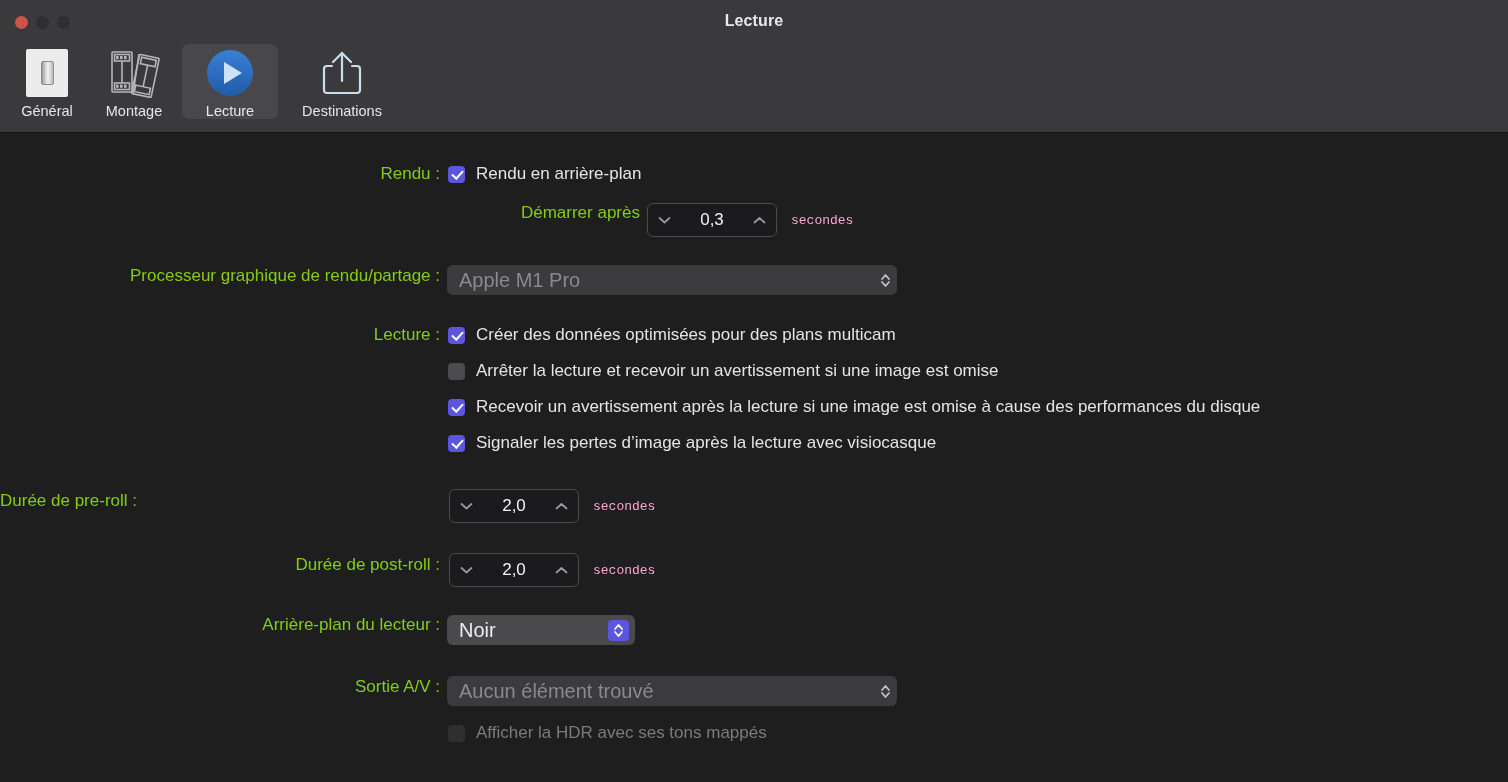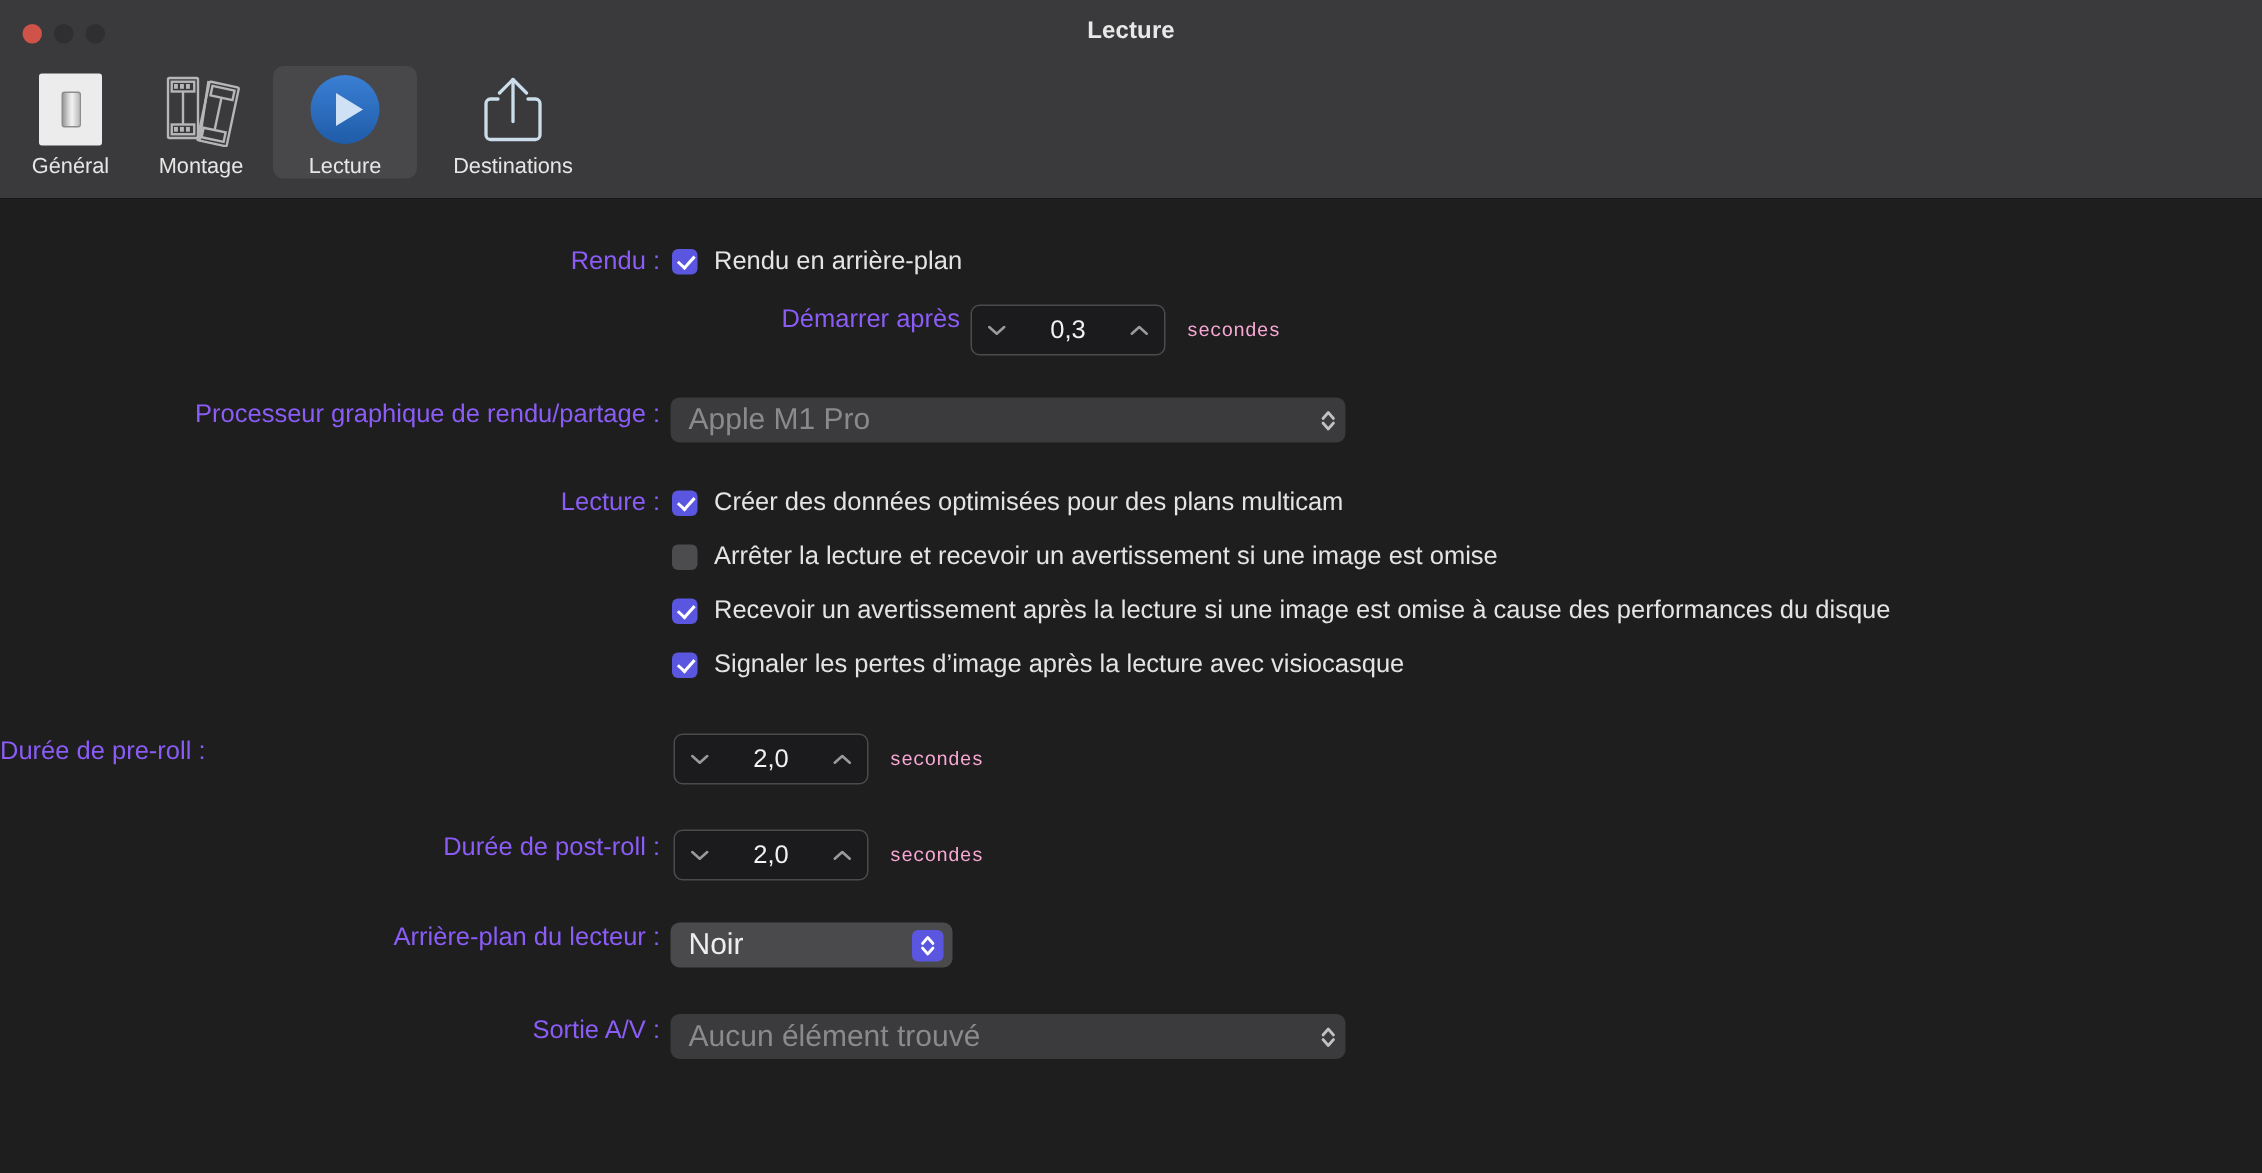--- a/index.html
+++ b/index.html
@@ -93,21 +93,21 @@
     background: #1e1e1e;
   }
   .row {
     position: absolute;
     display: flex;
     align-items: center;
   }
   .label {
     text-align: right;
     font-size: 17px;
-    color: #8b5cf6;
+    color: #84cc16;
     white-space: nowrap;
   }
   .opt-text {
     font-size: 17px;
     color: #e4e4e4;
     white-space: nowrap;
   }
   .opt-text.disabled { color: #7b7b7b; }
   .unit {
     font-size: 13px; color: #f9a8d4;
@@ -394,15 +394,19 @@
     <div class="row" style="left:447px; top:543px;">
       <span class="popup disabled" style="width:450px;">
         <span class="ptext">Aucun élément trouvé</span>
         <svg class="chev-ud gray" viewBox="0 0 11 15">
           <path d="M2 6 L5.5 2 L9 6"></path>
             <path d="M2 9 L5.5 13 L9 9"></path>
         </svg>
       </span>
     </div>
 
+    <div class="row" style="left:448px; top:590px; gap:11px;">
+      <span class="cb disabled"></span>
+      <span class="opt-text disabled">Afficher la HDR avec ses tons mappés</span>
+    </div>
 
   </div>
 </div>
 
 </body></html>

